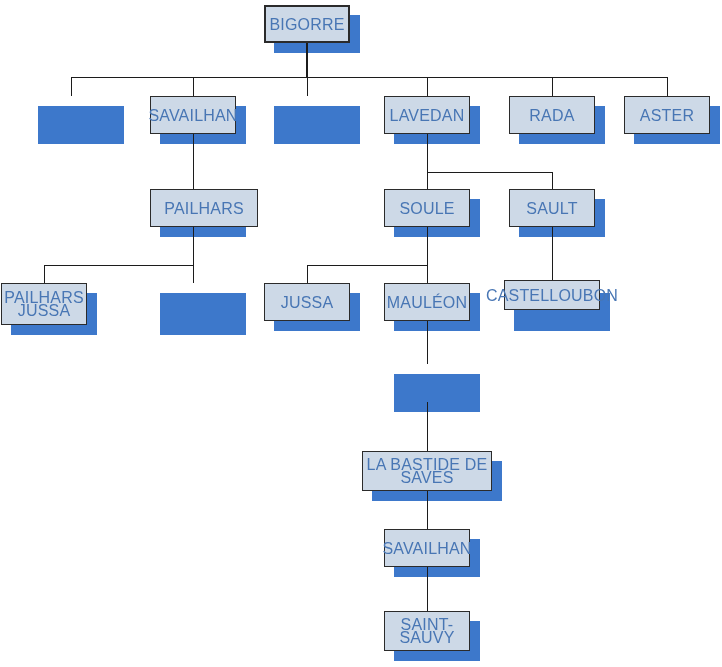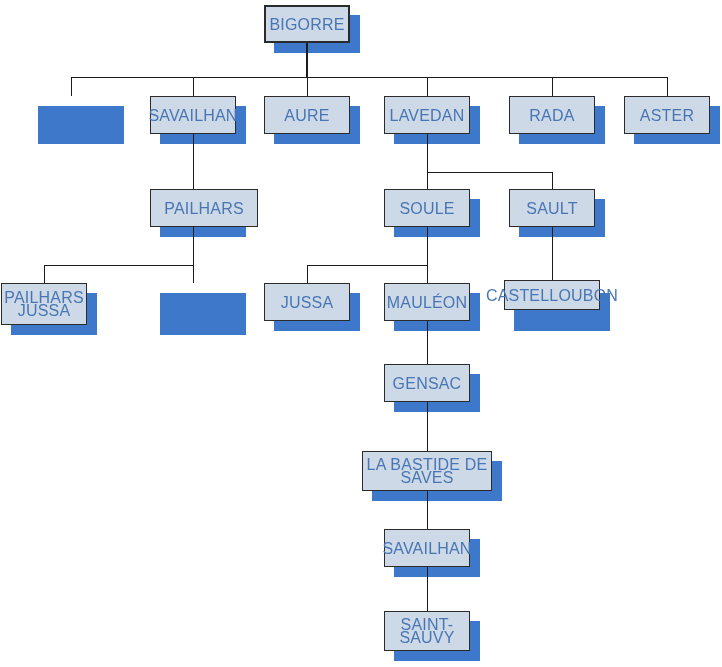--- a/index.html
+++ b/index.html
@@ -88,29 +88,27 @@
   <div class="hline" style="left:307px;top:265px;width:121px;height:1px"></div>
   <div class="vline" style="left:307px;top:265px;width:1px;height:18px"></div>
   <div class="vline" style="left:552px;top:227px;width:1px;height:56px"></div>
   <div class="vline" style="left:427px;top:321px;width:1px;height:43px"></div>
   <div class="vline" style="left:427px;top:402px;width:1px;height:49px"></div>
   <div class="vline" style="left:427px;top:491px;width:1px;height:38px"></div>
   <div class="vline" style="left:427px;top:567px;width:1px;height:44px"></div>
 
   <div class="node root" style="left:264px;top:5px;width:86px;height:38px">BIGORRE</div>
   <div class="node" style="left:150px;top:96px;width:86px;height:38px">SAVAILHAN</div>
-  <div class="node" style="left:264px;top:96px;width:86px;height:38px">AURE</div>
   <div class="node" style="left:384px;top:96px;width:86px;height:38px">LAVEDAN</div>
   <div class="node" style="left:509px;top:96px;width:86px;height:38px">RADA</div>
   <div class="node" style="left:624px;top:96px;width:86px;height:38px">ASTER</div>
   <div class="node" style="left:150px;top:189px;width:108px;height:38px">PAILHARS</div>
   <div class="node" style="left:384px;top:189px;width:86px;height:38px">SOULE</div>
   <div class="node" style="left:1px;top:283px;width:86px;height:42px">PAILHARS JUSSA</div>
   <div class="node" style="left:509px;top:189px;width:86px;height:38px">SAULT</div>
   <div class="node" style="left:264px;top:283px;width:86px;height:38px">JUSSA</div>
   <div class="node" style="left:384px;top:283px;width:86px;height:38px">MAULÉON</div>
   <div class="node" style="left:504px;top:280px;width:96px;height:30px">CASTELLOUBON</div>
-  <div class="node" style="left:384px;top:364px;width:86px;height:38px">GENSAC</div>
   <div class="node" style="left:362px;top:451px;width:130px;height:40px">LA BASTIDE DE SAVES</div>
   <div class="node" style="left:384px;top:529px;width:86px;height:38px">SAVAILHAN</div>
   <div class="node" style="left:384px;top:611px;width:86px;height:40px">SAINT-SAUVY</div>
 
 </div>
 
 </body></html>

